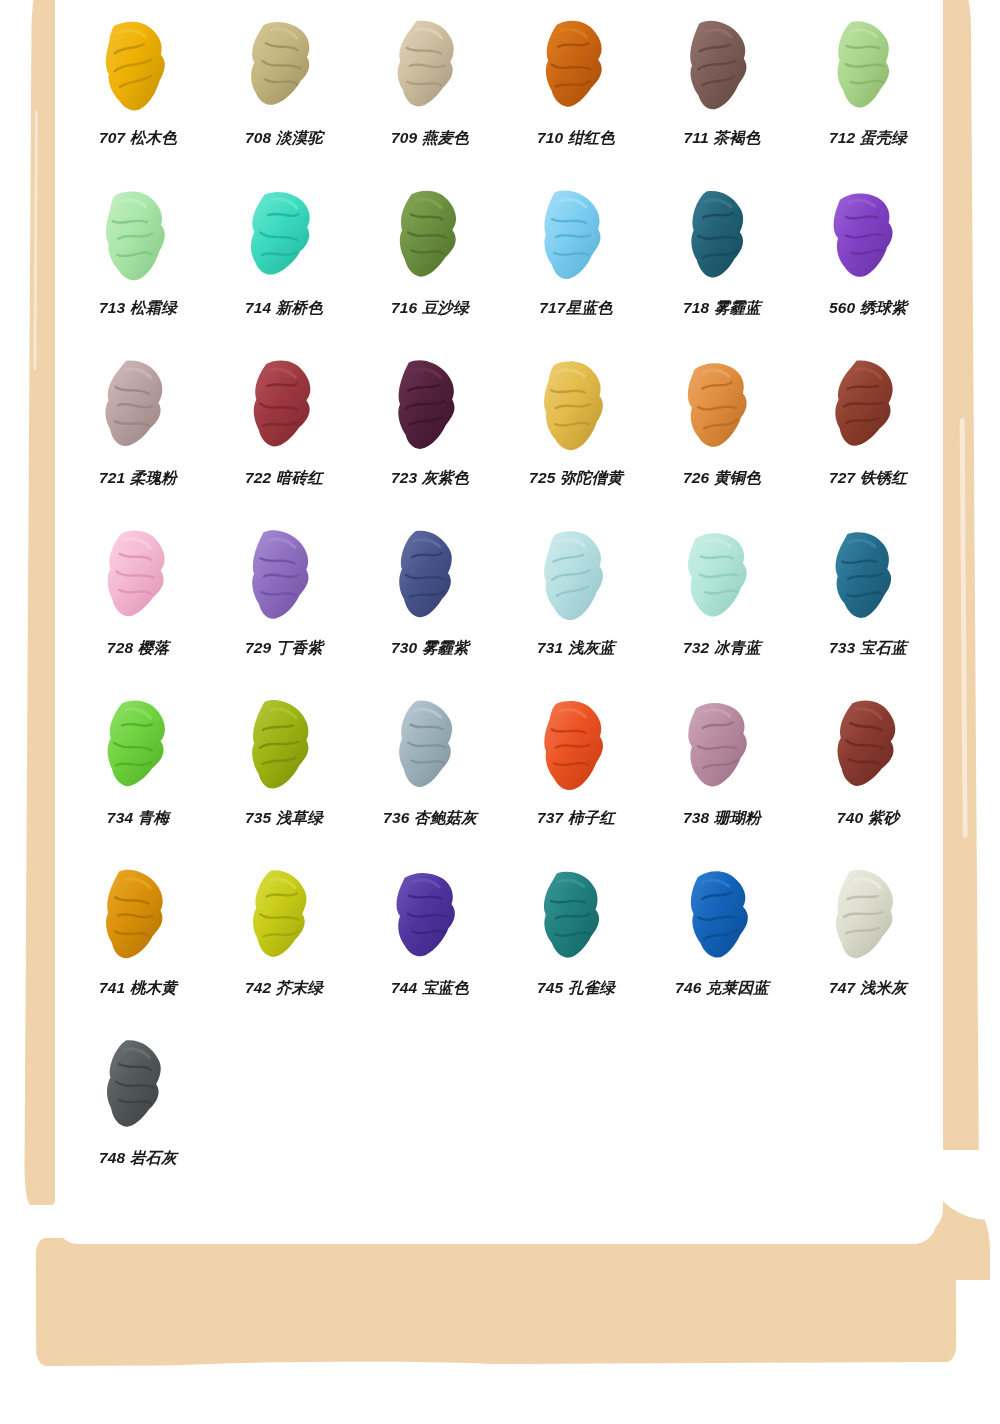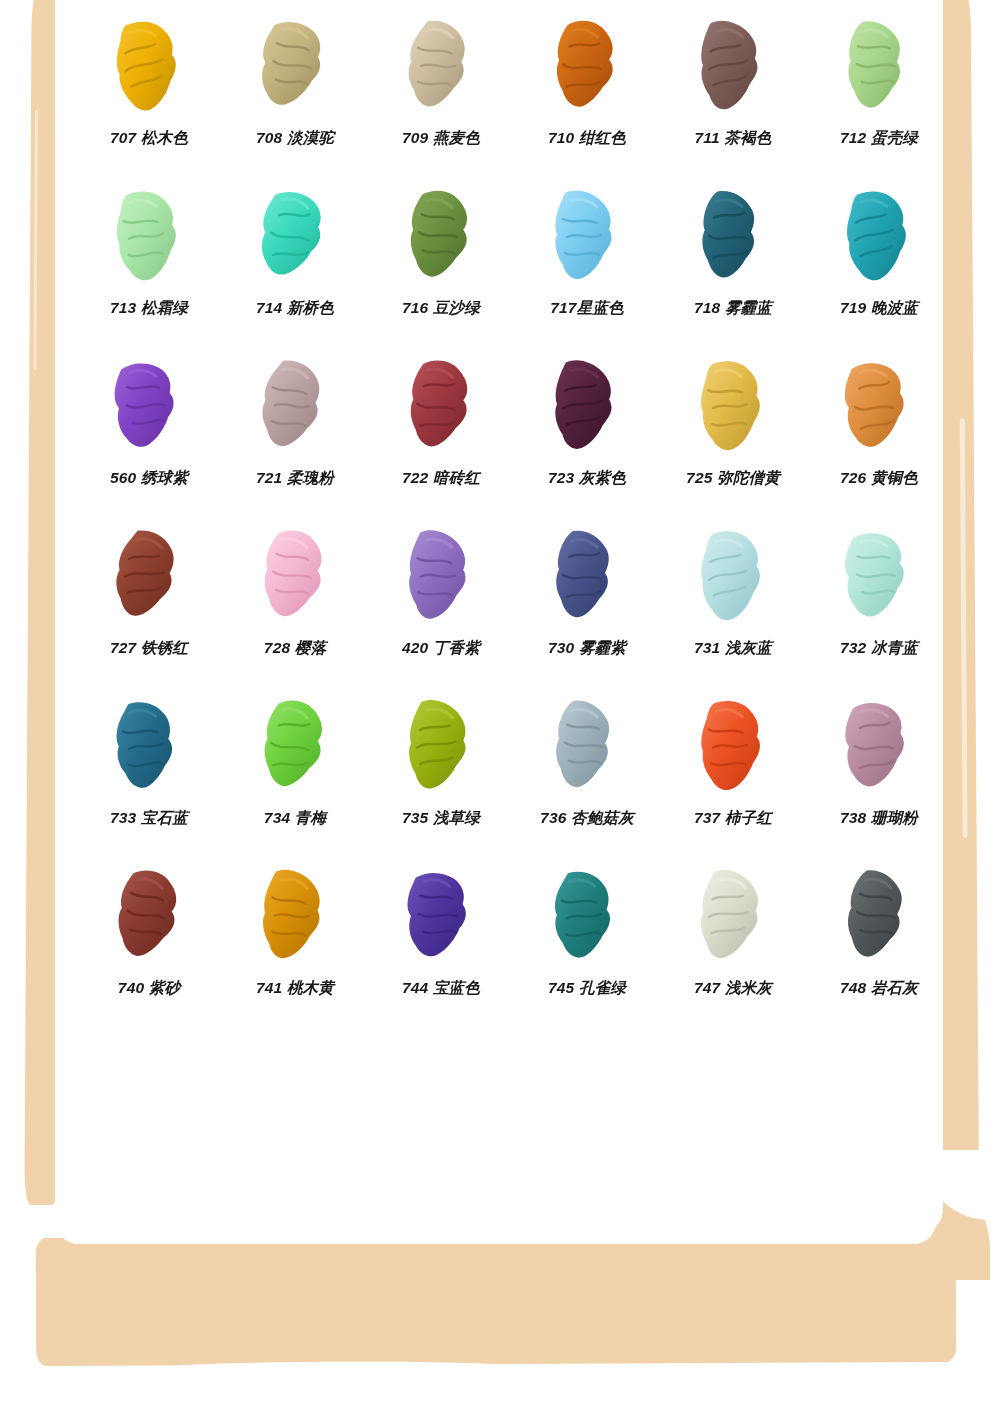--- a/index.html
+++ b/index.html
@@ -124,21 +124,21 @@
     width: 880px;
     height: 22px;
     background: #ffffff;
     z-index: 3;
     border-radius: 0 0 30px 30px;
   }
 
   
   .grid {
     position: absolute;
-    left: 76px;
+    left: 65px;
     top: 0;
     width: 876px;
     z-index: 5;
     display: grid;
     grid-template-columns: repeat(6, 1fr);
     grid-auto-rows: 170px;
     row-gap: 0;
     column-gap: 0;
     padding-top: 8px;
     box-sizing: border-box;
@@ -417,41 +417,20 @@
               <path d="M34,14 C44,10 54,14 60,20" fill="none" stroke="#3c7f94" stroke-width="3" stroke-linecap="round" opacity="0.7"></path>
             </g>
           </svg>
         </div>
         <div class="swatch-label">718 雾霾蓝</div>
       </div>
       <div class="cell">
         <div class="blob-wrap">
           <svg class="blob" viewBox="0 0 100 100">
             <defs>
-              <linearGradient id="g12" x1="0" y1="0" x2="1" y2="1">
-                <stop offset="0" stop-color="#47bcc8"></stop>
-                <stop offset="0.45" stop-color="#20a4b4"></stop>
-                <stop offset="1" stop-color="#14808e"></stop>
-              </linearGradient>
-            </defs>
-            <g transform="rotate(-4 50 50)">
-              <path d="M32,6 C44,2 58,4 66,12 C74,20 78,30 74,40 C80,48 76,58 70,66 C66,76 58,88 48,92 C40,95 32,90 28,82 C22,74 18,64 20,54 C16,44 20,32 24,22 C26,14 28,8 32,6 Z" fill="url(#g12)"></path>
-              <path d="M28,34 C38,28 50,32 58,28" fill="none" stroke="#14808e" stroke-width="2.4" stroke-linecap="round" opacity="0.85"></path>
-              <path d="M26,52 C36,44 52,50 64,44" fill="none" stroke="#14808e" stroke-width="2.4" stroke-linecap="round" opacity="0.85"></path>
-              <path d="M30,68 C40,62 52,66 62,60" fill="none" stroke="#14808e" stroke-width="2.4" stroke-linecap="round" opacity="0.85"></path>
-              <path d="M34,14 C44,10 54,14 60,20" fill="none" stroke="#47bcc8" stroke-width="3" stroke-linecap="round" opacity="0.7"></path>
-            </g>
-          </svg>
-        </div>
-        <div class="swatch-label">719 晚波蓝</div>
-      </div>
-      <div class="cell">
-        <div class="blob-wrap">
-          <svg class="blob" viewBox="0 0 100 100">
-            <defs>
               <linearGradient id="g13" x1="0" y1="0" x2="1" y2="1">
                 <stop offset="0" stop-color="#9c63d8"></stop>
                 <stop offset="0.45" stop-color="#8142c4"></stop>
                 <stop offset="1" stop-color="#6630a0"></stop>
               </linearGradient>
             </defs>
             <g transform="rotate(-6 50 50)">
               <path d="M26,10 C38,3 54,5 64,12 C72,18 76,28 72,38 C78,46 74,56 68,62 C64,72 54,84 44,88 C36,91 28,86 24,78 C18,70 16,58 20,48 C14,40 18,26 22,18 Z" fill="url(#g13)"></path>
               <path d="M30,28 C42,34 52,26 62,32" fill="none" stroke="#6630a0" stroke-width="2.4" stroke-linecap="round" opacity="0.85"></path>
               <path d="M28,46 C40,54 54,44 66,50" fill="none" stroke="#6630a0" stroke-width="2.4" stroke-linecap="round" opacity="0.85"></path>
@@ -621,21 +600,21 @@
             </defs>
             <g transform="rotate(2 50 50)">
               <path d="M28,6 C40,0 56,6 64,14 C72,22 76,32 72,42 C78,52 72,60 66,68 C62,78 52,90 42,92 C34,93 28,86 26,78 C20,70 16,56 20,48 C16,38 20,22 28,6 Z" fill="url(#g22)"></path>
               <path d="M26,32 C36,38 48,30 60,36" fill="none" stroke="#6f509f" stroke-width="2.4" stroke-linecap="round" opacity="0.85"></path>
               <path d="M30,50 C42,44 52,54 64,48" fill="none" stroke="#6f509f" stroke-width="2.4" stroke-linecap="round" opacity="0.85"></path>
               <path d="M28,66 C40,72 54,62 62,68" fill="none" stroke="#6f509f" stroke-width="2.4" stroke-linecap="round" opacity="0.85"></path>
               <path d="M34,14 C44,10 54,14 60,20" fill="none" stroke="#a98ed3" stroke-width="3" stroke-linecap="round" opacity="0.7"></path>
             </g>
           </svg>
         </div>
-        <div class="swatch-label">420 丁香紫</div>
+        <div class="swatch-label">729 丁香紫</div>
       </div>
       <div class="cell">
         <div class="blob-wrap">
           <svg class="blob" viewBox="0 0 100 100">
             <defs>
               <linearGradient id="g23" x1="0" y1="0" x2="1" y2="1">
                 <stop offset="0" stop-color="#6671a5"></stop>
                 <stop offset="0.45" stop-color="#49548c"></stop>
                 <stop offset="1" stop-color="#333d6d"></stop>
               </linearGradient>
@@ -858,20 +837,41 @@
               <path d="M34,14 C44,10 54,14 60,20" fill="none" stroke="#eaa92a" stroke-width="3" stroke-linecap="round" opacity="0.7"></path>
             </g>
           </svg>
         </div>
         <div class="swatch-label">741 桃木黄</div>
       </div>
       <div class="cell">
         <div class="blob-wrap">
           <svg class="blob" viewBox="0 0 100 100">
             <defs>
+              <linearGradient id="g35" x1="0" y1="0" x2="1" y2="1">
+                <stop offset="0" stop-color="#dade46"></stop>
+                <stop offset="0.45" stop-color="#c7cb16"></stop>
+                <stop offset="1" stop-color="#a1a50c"></stop>
+              </linearGradient>
+            </defs>
+            <g transform="rotate(2 50 50)">
+              <path d="M36,4 C50,2 62,10 68,20 C74,28 72,38 68,46 C74,54 70,64 62,72 C56,82 46,92 38,90 C30,88 26,80 24,72 C18,62 18,50 22,42 C18,32 26,10 36,4 Z" fill="url(#g35)"></path>
+              <path d="M32,30 C44,24 54,32 62,26" fill="none" stroke="#a1a50c" stroke-width="2.4" stroke-linecap="round" opacity="0.85"></path>
+              <path d="M26,48 C38,56 50,46 64,52" fill="none" stroke="#a1a50c" stroke-width="2.4" stroke-linecap="round" opacity="0.85"></path>
+              <path d="M30,70 C42,64 54,72 64,64" fill="none" stroke="#a1a50c" stroke-width="2.4" stroke-linecap="round" opacity="0.85"></path>
+              <path d="M34,14 C44,10 54,14 60,20" fill="none" stroke="#dade46" stroke-width="3" stroke-linecap="round" opacity="0.7"></path>
+            </g>
+          </svg>
+        </div>
+        <div class="swatch-label">742 芥末绿</div>
+      </div>
+      <div class="cell">
+        <div class="blob-wrap">
+          <svg class="blob" viewBox="0 0 100 100">
+            <defs>
               <linearGradient id="g37" x1="0" y1="0" x2="1" y2="1">
                 <stop offset="0" stop-color="#6e54bb"></stop>
                 <stop offset="0.45" stop-color="#50359e"></stop>
                 <stop offset="1" stop-color="#3a2380"></stop>
               </linearGradient>
             </defs>
             <g transform="rotate(-2 50 50)">
               <path d="M26,10 C38,3 54,5 64,12 C72,18 76,28 72,38 C78,46 74,56 68,62 C64,72 54,84 44,88 C36,91 28,86 24,78 C18,70 16,58 20,48 C14,40 18,26 22,18 Z" fill="url(#g37)"></path>
               <path d="M30,28 C42,34 52,26 62,32" fill="none" stroke="#3a2380" stroke-width="2.4" stroke-linecap="round" opacity="0.85"></path>
               <path d="M28,46 C40,54 54,44 66,50" fill="none" stroke="#3a2380" stroke-width="2.4" stroke-linecap="round" opacity="0.85"></path>
@@ -900,20 +900,41 @@
               <path d="M34,14 C44,10 54,14 60,20" fill="none" stroke="#3c9b99" stroke-width="3" stroke-linecap="round" opacity="0.7"></path>
             </g>
           </svg>
         </div>
         <div class="swatch-label">745 孔雀绿</div>
       </div>
       <div class="cell">
         <div class="blob-wrap">
           <svg class="blob" viewBox="0 0 100 100">
             <defs>
+              <linearGradient id="g39" x1="0" y1="0" x2="1" y2="1">
+                <stop offset="0" stop-color="#3380d2"></stop>
+                <stop offset="0.45" stop-color="#1463b8"></stop>
+                <stop offset="1" stop-color="#0a4b93"></stop>
+              </linearGradient>
+            </defs>
+            <g transform="rotate(-6 50 50)">
+              <path d="M30,8 C42,1 58,3 66,12 C76,22 78,34 72,42 C80,52 74,62 66,70 C60,80 50,90 42,90 C34,89 28,82 26,74 C20,64 18,52 22,44 C18,34 22,20 30,8 Z" fill="url(#g39)"></path>
+              <path d="M32,30 C44,24 54,32 62,26" fill="none" stroke="#0a4b93" stroke-width="2.4" stroke-linecap="round" opacity="0.85"></path>
+              <path d="M26,48 C38,56 50,46 64,52" fill="none" stroke="#0a4b93" stroke-width="2.4" stroke-linecap="round" opacity="0.85"></path>
+              <path d="M30,70 C42,64 54,72 64,64" fill="none" stroke="#0a4b93" stroke-width="2.4" stroke-linecap="round" opacity="0.85"></path>
+              <path d="M34,14 C44,10 54,14 60,20" fill="none" stroke="#3380d2" stroke-width="3" stroke-linecap="round" opacity="0.7"></path>
+            </g>
+          </svg>
+        </div>
+        <div class="swatch-label">746 克莱因蓝</div>
+      </div>
+      <div class="cell">
+        <div class="blob-wrap">
+          <svg class="blob" viewBox="0 0 100 100">
+            <defs>
               <linearGradient id="g40" x1="0" y1="0" x2="1" y2="1">
                 <stop offset="0" stop-color="#eeefe4"></stop>
                 <stop offset="0.45" stop-color="#dcddcd"></stop>
                 <stop offset="1" stop-color="#b9bbab"></stop>
               </linearGradient>
             </defs>
             <g transform="rotate(5 50 50)">
               <path d="M28,6 C40,0 56,6 64,14 C72,22 76,32 72,42 C78,52 72,60 66,68 C62,78 52,90 42,92 C34,93 28,86 26,78 C20,70 16,56 20,48 C16,38 20,22 28,6 Z" fill="url(#g40)"></path>
               <path d="M28,34 C38,28 50,32 58,28" fill="none" stroke="#b9bbab" stroke-width="2.4" stroke-linecap="round" opacity="0.85"></path>
               <path d="M26,52 C36,44 52,50 64,44" fill="none" stroke="#b9bbab" stroke-width="2.4" stroke-linecap="round" opacity="0.85"></path>

